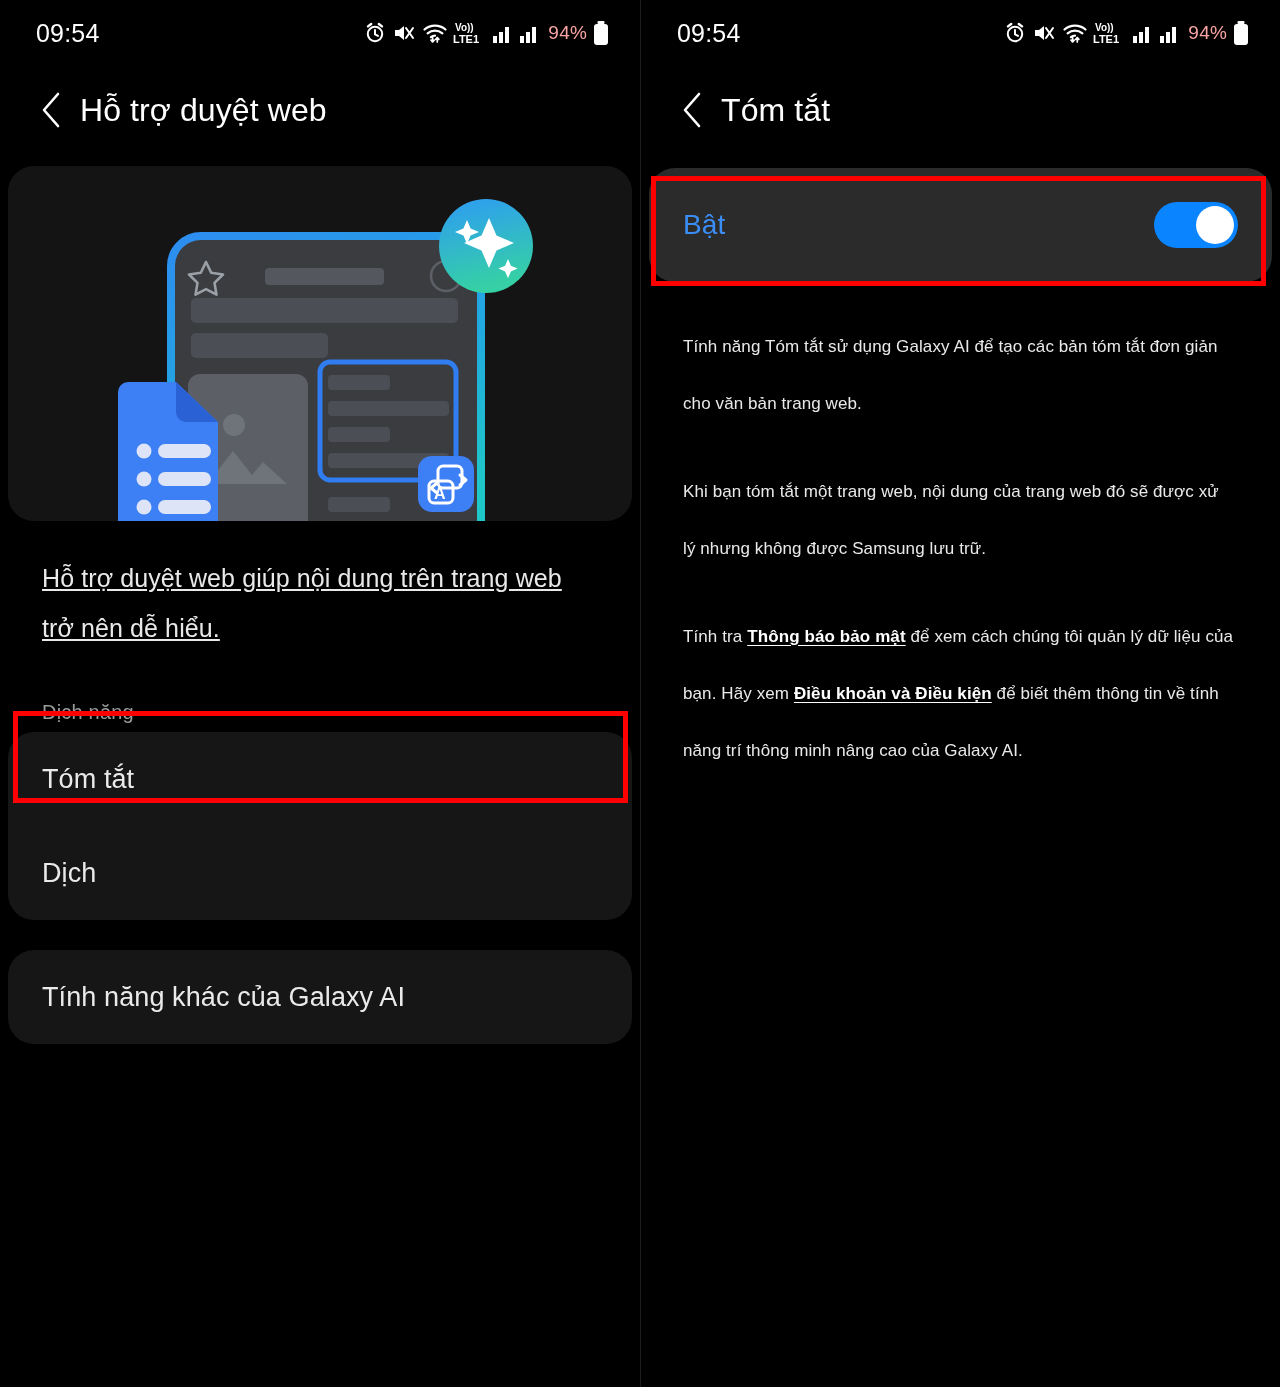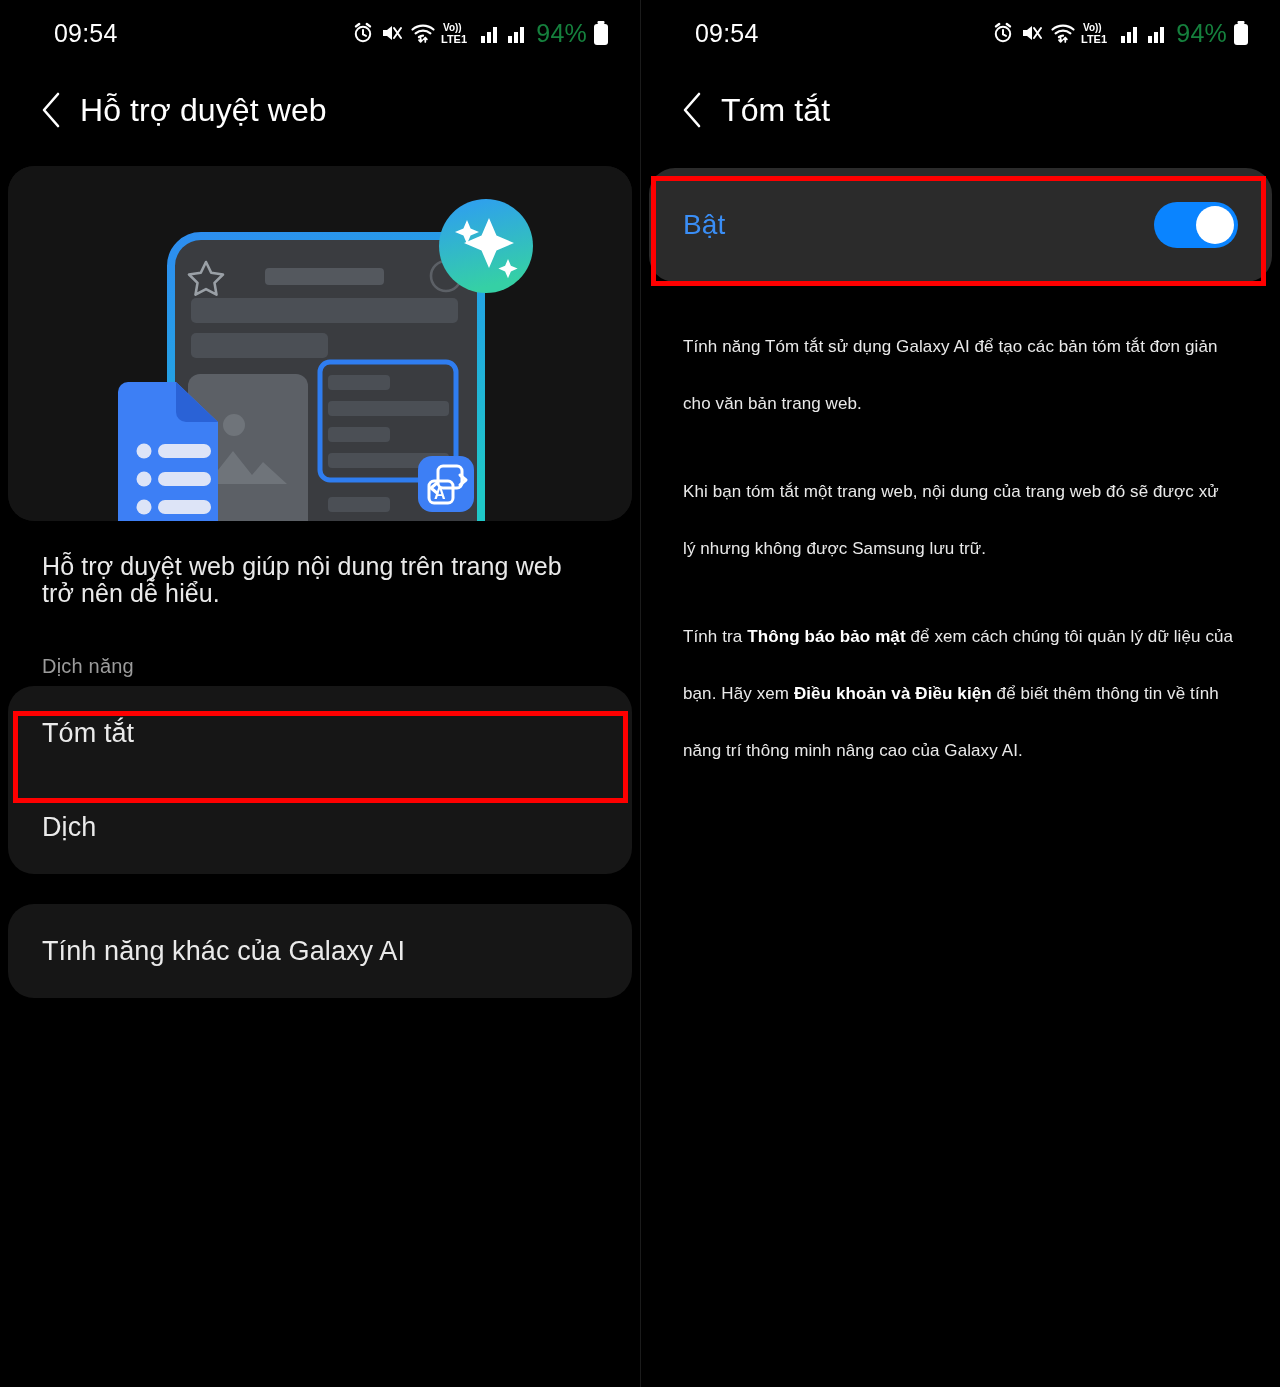--- a/index.html
+++ b/index.html
@@ -9,43 +9,43 @@
     font-family:"Liberation Sans", sans-serif;
     overflow:hidden;
   }
   .screens { display:flex; width:1280px; height:1387px; }
   .screen { width:640px; height:1387px; background:#000; position:relative; }
   .screen.right { border-left:1px solid #1b1b1b; }
 
   
   .statusbar {
     height:66px; display:flex; align-items:center;
-    justify-content:space-between; padding:0 30px 0 54px;text-decoration:underline;
+    justify-content:space-between; padding:0 30px 0 36px;text-decoration:underline;
   }
   .sb-time { color:#fff; font-size:25px; letter-spacing:.2px; }
   .sb-icons { display:flex; align-items:center; gap:5px; }
   .sb-icons svg { display:block; }
-  .sb-batt-text { color:#15803d; font-size:25px; margin-left:2px; letter-spacing:.2px; }
+  .sb-batt-text { color:#fca5a5; font-size:19px; margin-left:2px; letter-spacing:.2px; }
 
   
   .appbar { height:88px; display:flex; align-items:center; padding-left:34px; gap:12px; }
   .back-btn { width:34px; height:42px; display:flex; align-items:center; justify-content:center; }
   .appbar-title { color:#fff; font-size:32px; font-weight:400; letter-spacing:.1px; }
 
   
   .hero-card {
     margin:12px 8px 0 8px; height:355px; background:#141414;
     border-radius:26px; position:relative; overflow:hidden;
   }
   .hero-svg { position:absolute; inset:0; width:100%; height:100%; }
 
   
   .hero-desc {
-    color:#e9e9e9; font-size:25px; line-height:27px;
-    padding:32px 46px 0 42px; letter-spacing:.1px;
+    color:#e9e9e9; font-size:25px; line-height:50px;
+    padding:32px 46px 0 42px; letter-spacing:.1px;text-decoration:underline;
   }
 
   
   .section-label {
     color:#9b9b9b; font-size:20px; padding:48px 0 8px 42px; letter-spacing:.2px;
   }
 
   
   .group { margin:0 8px; background:#161616; border-radius:26px; overflow:hidden; }
   .row { height:94px; display:flex; align-items:center; padding-left:34px; }
@@ -72,21 +72,21 @@
     position:absolute; top:4px; right:4px; width:38px; height:38px;
     border-radius:50%; background:#fff;
   }
 
   .body-copy { padding:36px 46px 0 42px; }
   .body-copy p {
     color:#e9e9e9; font-size:17px; line-height:57px; letter-spacing:.1px;
     margin-bottom:31px;
   }
   .body-copy p:last-child { margin-bottom:0; }
-  .lnk { font-weight:700; color:#fff; text-underline-offset:3px; }
+  .lnk { font-weight:700; text-decoration:underline; color:#fff; text-underline-offset:3px; }
 </style>
 </head>
 <body>
 
 <div class="screens">
 
   <div class="screen left">
 
     <div class="statusbar">
       <div class="sb-time">09:54</div>

